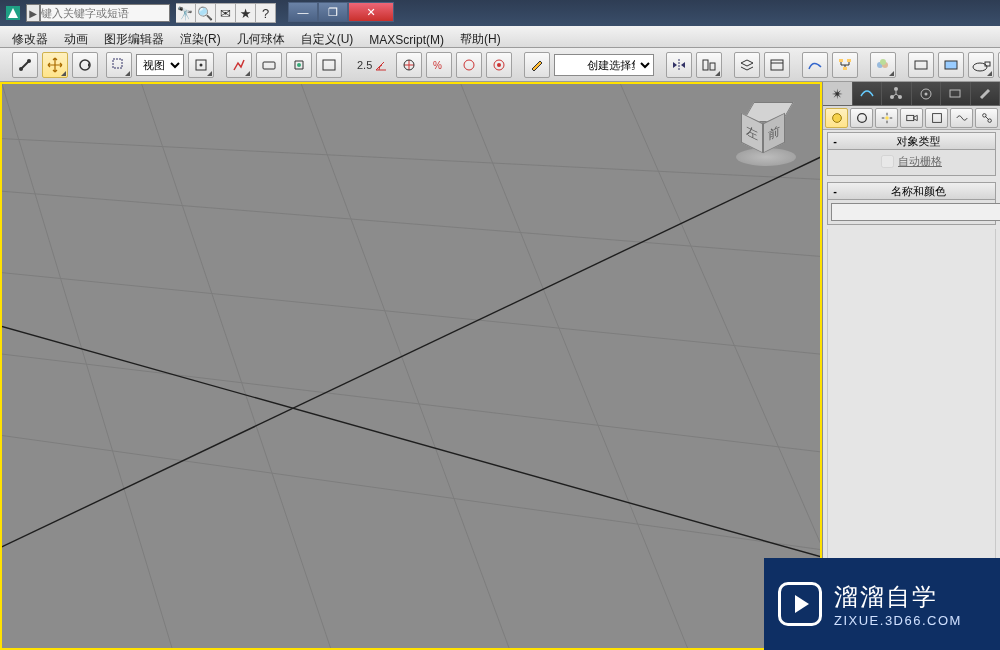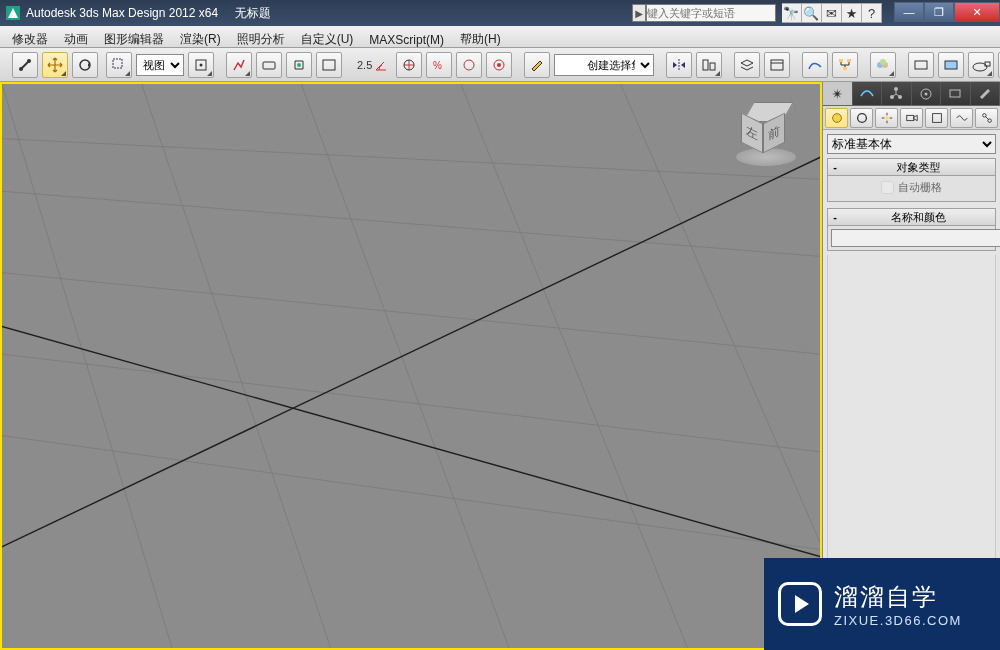--- a/index.html
+++ b/index.html
@@ -57,21 +57,21 @@
 .sub-tab.active { background:linear-gradient(#fff0bf,#ffe48a); border-color:#d0b24e;}
 .sub-tab svg { width:14px; height:14px; }
 .cat-select { margin:4px 4px 2px; height:20px; }
 .cat-select select { width:100%; height:20px; font-size:12px; border:1px solid #8a8a8a; }
 
 .rollout-head { margin:2px 4px 0; height:18px; background:linear-gradient(#efefef,#d6d6d6); border:1px solid #a0a0a0; display:flex; align-items:center; font-size:11px;}
 .rollout-head .toggle { width:14px; text-align:center; font-weight:bold; }
 .rollout-head .label { flex:1; text-align:center; }
 .rollout-body { margin:0 4px 4px; border:1px solid #a0a0a0; border-top:none; background:#e1e1e1; padding:3px; }
 
-.autogrid-row { display:flex; align-items:center; justify-content:center; font-size:11px; color:#6b6b6b; padding:1px 0 3px; gap:4px; }
+.autogrid-row { display:flex; align-items:center; justify-content:center; font-size:11px; color:#6b6b6b; padding:1px 0 3px; gap:4px;text-decoration:underline; }
 .autogrid-row input[type=checkbox] { opacity:.5; }
 
 .obj-grid { display:grid; grid-template-columns: 1fr 1fr; gap:2px; }
 .obj-btn { height:18px; border:1px solid #8a8a8a; background:linear-gradient(#f7f7f7,#dedede); font-size:11px; display:flex;align-items:center;justify-content:center; }
 
 .name-color { display:flex; gap:3px; align-items:center; }
 .name-color .name-input { flex:1; height:18px; border:1px solid #8a8a8a; background:#f0f0f0; }
 
 .cmd-panel .filler { flex:1; background:#e5e5e5; margin:0 4px; border-left:1px solid #c9c9c9; border-right:1px solid #c9c9c9;}
 .cmd-bottom { height:16px; display:flex; justify-content:center; gap:14px; color:#777; font-size:14px; align-items:flex-start; padding-top:0;}
@@ -90,25 +90,20 @@
 </head>
 <body>
 
 <div class="titlebar">
   <span class="app-icon">
     <svg viewBox="0 0 18 18">
         <rect x="2" y="2" width="14" height="14" fill="#1fa084"></rect>
         <polygon points="4,14 9,4 14,14" fill="#fff"></polygon>
       </svg>
   </span>
-  <span class="title">
-    <span>Autodesk 3ds Max Design 2012 x64</span>
-    &nbsp;&nbsp;&nbsp;
-    <span>无标题</span>
-  </span>
   <div class="search-box">
     <div class="arrow">▶</div>
     <input type="text" placeholder="键入关键字或短语" style="">
   </div>
   <div class="search-icons">
     <div class="ticon">🔭</div>
     <div class="ticon">🔍</div>
     <div class="ticon">✉</div>
     <div class="ticon">★</div>
     <div class="ticon">?</div>
@@ -118,21 +113,21 @@
     <div class="win-btn max">❐</div>
     <div class="win-btn close">✕</div>
   </div>
 </div>
 
 <div class="menubar">
   <span class="menu-item"><span>修改器</span></span>
   <span class="menu-item"><span>动画</span></span>
   <span class="menu-item"><span>图形编辑器</span></span>
   <span class="menu-item"><span>渲染(R)</span></span>
-  <span class="menu-item"><span>照明分析</span></span>
+  <span class="menu-item"><span>几何球体</span></span>
   <span class="menu-item"><span>自定义(U)</span></span>
   <span class="menu-item"><span>MAXScript(M)</span></span>
   <span class="menu-item"><span>帮助(H)</span></span>
 </div>
 
 <div class="toolbar">
   <div class="tsep2"></div>
   <div class="tbtn">
       <svg class="sicon" viewBox="0 0 16 16">
         <path d="M4 12 L12 4" stroke="#333" stroke-width="2"></path>
@@ -403,23 +398,20 @@
           </svg>
         </div>
       <div class="sub-tab">
           <svg viewBox="0 0 16 16">
             <circle cx="5" cy="5" r="2" fill="none" stroke="#333"></circle>
             <circle cx="11" cy="11" r="2" fill="none" stroke="#333"></circle>
             <path d="M6 6l4 4" stroke="#333"></path>
           </svg>
         </div>
     </div>
-    <div class="cat-select">
-      <select><option>标准基本体</option></select>
-    </div>
 
     <div class="rollout-head">
       <span class="toggle">-</span>
       <span class="label">对象类型</span>
     </div>
     <div class="rollout-body">
       <div class="autogrid-row">
         <input type="checkbox" disabled="" style="">
         <span>自动栅格</span>
       </div>

